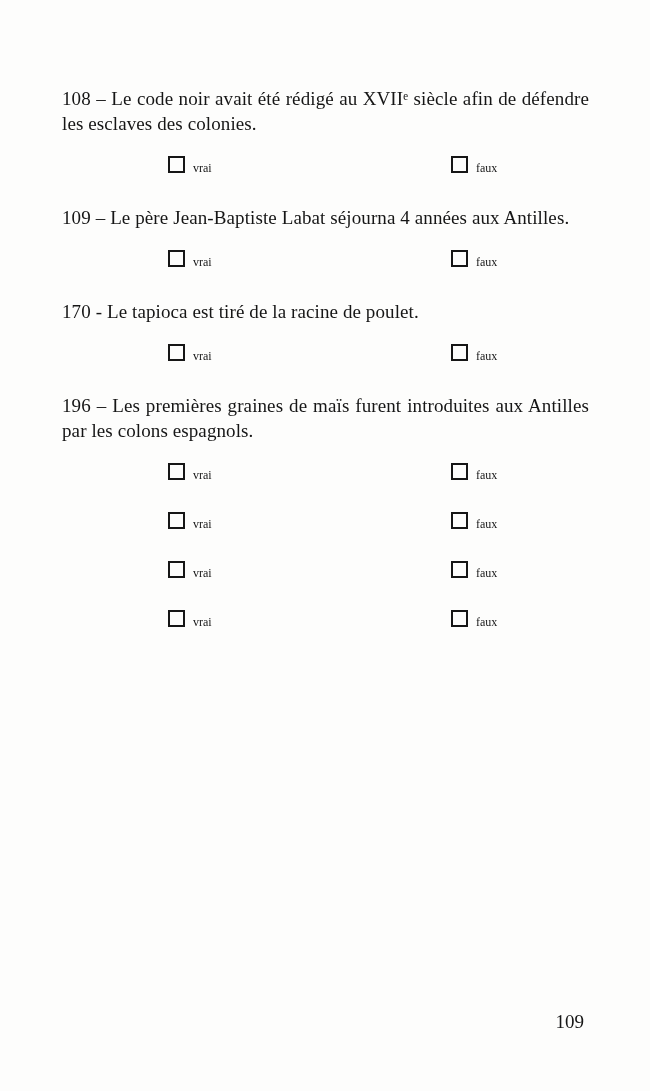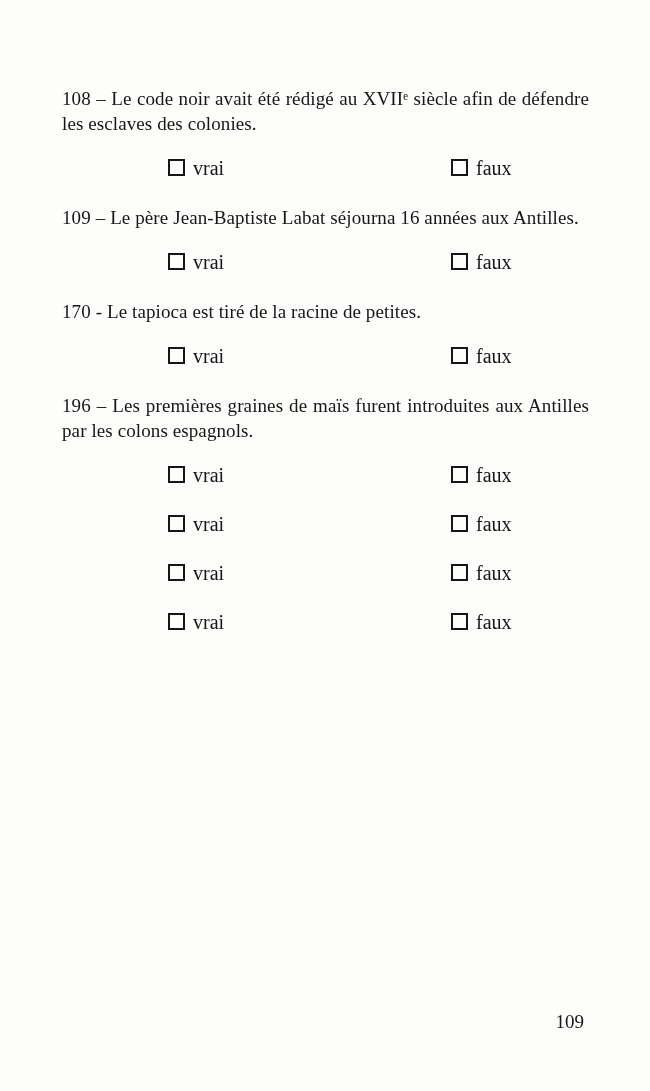--- a/index.html
+++ b/index.html
@@ -27,21 +27,21 @@
     margin: 0 0 20px 0;
     font-size: 19px;
     line-height: 25px;
     text-align: justify;
     letter-spacing: 0.1px;
   }
   .choices {
     position: relative;
     height: 25px;
     margin: 0 0 24px 0;
-    font-size: 20px;
+    font-size: 12px;
     line-height: 25px;
   }
   .choice {
     position: absolute;
     top: 0;
     white-space: nowrap;
     cursor: pointer;
   }
   .choice-vrai { left: 106px; }
   .choice-faux { left: 365px; padding-left: 24px; }
@@ -70,29 +70,29 @@
 
     <section class="question-block">
       <p class="question-text"><span>108</span> <span>–</span> <span>Le code noir avait été rédigé au XVIIᵉ siècle afin de défendre les esclaves des colonies.</span></p>
       <div class="choices">
         <span class="choice choice-vrai"><span class="checkbox"></span><span>vrai</span></span>
         <span class="choice choice-faux"><span class="checkbox"></span><span>faux</span></span>
       </div>
     </section>
 
     <section class="question-block">
-      <p class="question-text"><span>109</span> <span>–</span> <span>Le père Jean-Baptiste Labat séjourna 16 années aux Antilles.</span></p>
+      <p class="question-text"><span>109</span> <span>–</span> <span>Le père Jean-Baptiste Labat séjourna 4 années aux Antilles.</span></p>
       <div class="choices">
         <span class="choice choice-vrai"><span class="checkbox"></span><span>vrai</span></span>
         <span class="choice choice-faux"><span class="checkbox"></span><span>faux</span></span>
       </div>
     </section>
 
     <section class="question-block">
-      <p class="question-text"><span>170</span> <span>-</span> <span>Le tapioca est tiré de la racine de petites.</span></p>
+      <p class="question-text"><span>170</span> <span>-</span> <span>Le tapioca est tiré de la racine de poulet.</span></p>
       <div class="choices">
         <span class="choice choice-vrai"><span class="checkbox"></span><span>vrai</span></span>
         <span class="choice choice-faux"><span class="checkbox"></span><span>faux</span></span>
       </div>
     </section>
 
     <section class="question-block">
       <p class="question-text"><span>196</span> <span>–</span> <span>Les premières graines de maïs furent introduites aux Antilles par les colons espagnols.</span></p>
       <div class="choices">
         <span class="choice choice-vrai"><span class="checkbox"></span><span>vrai</span></span>

